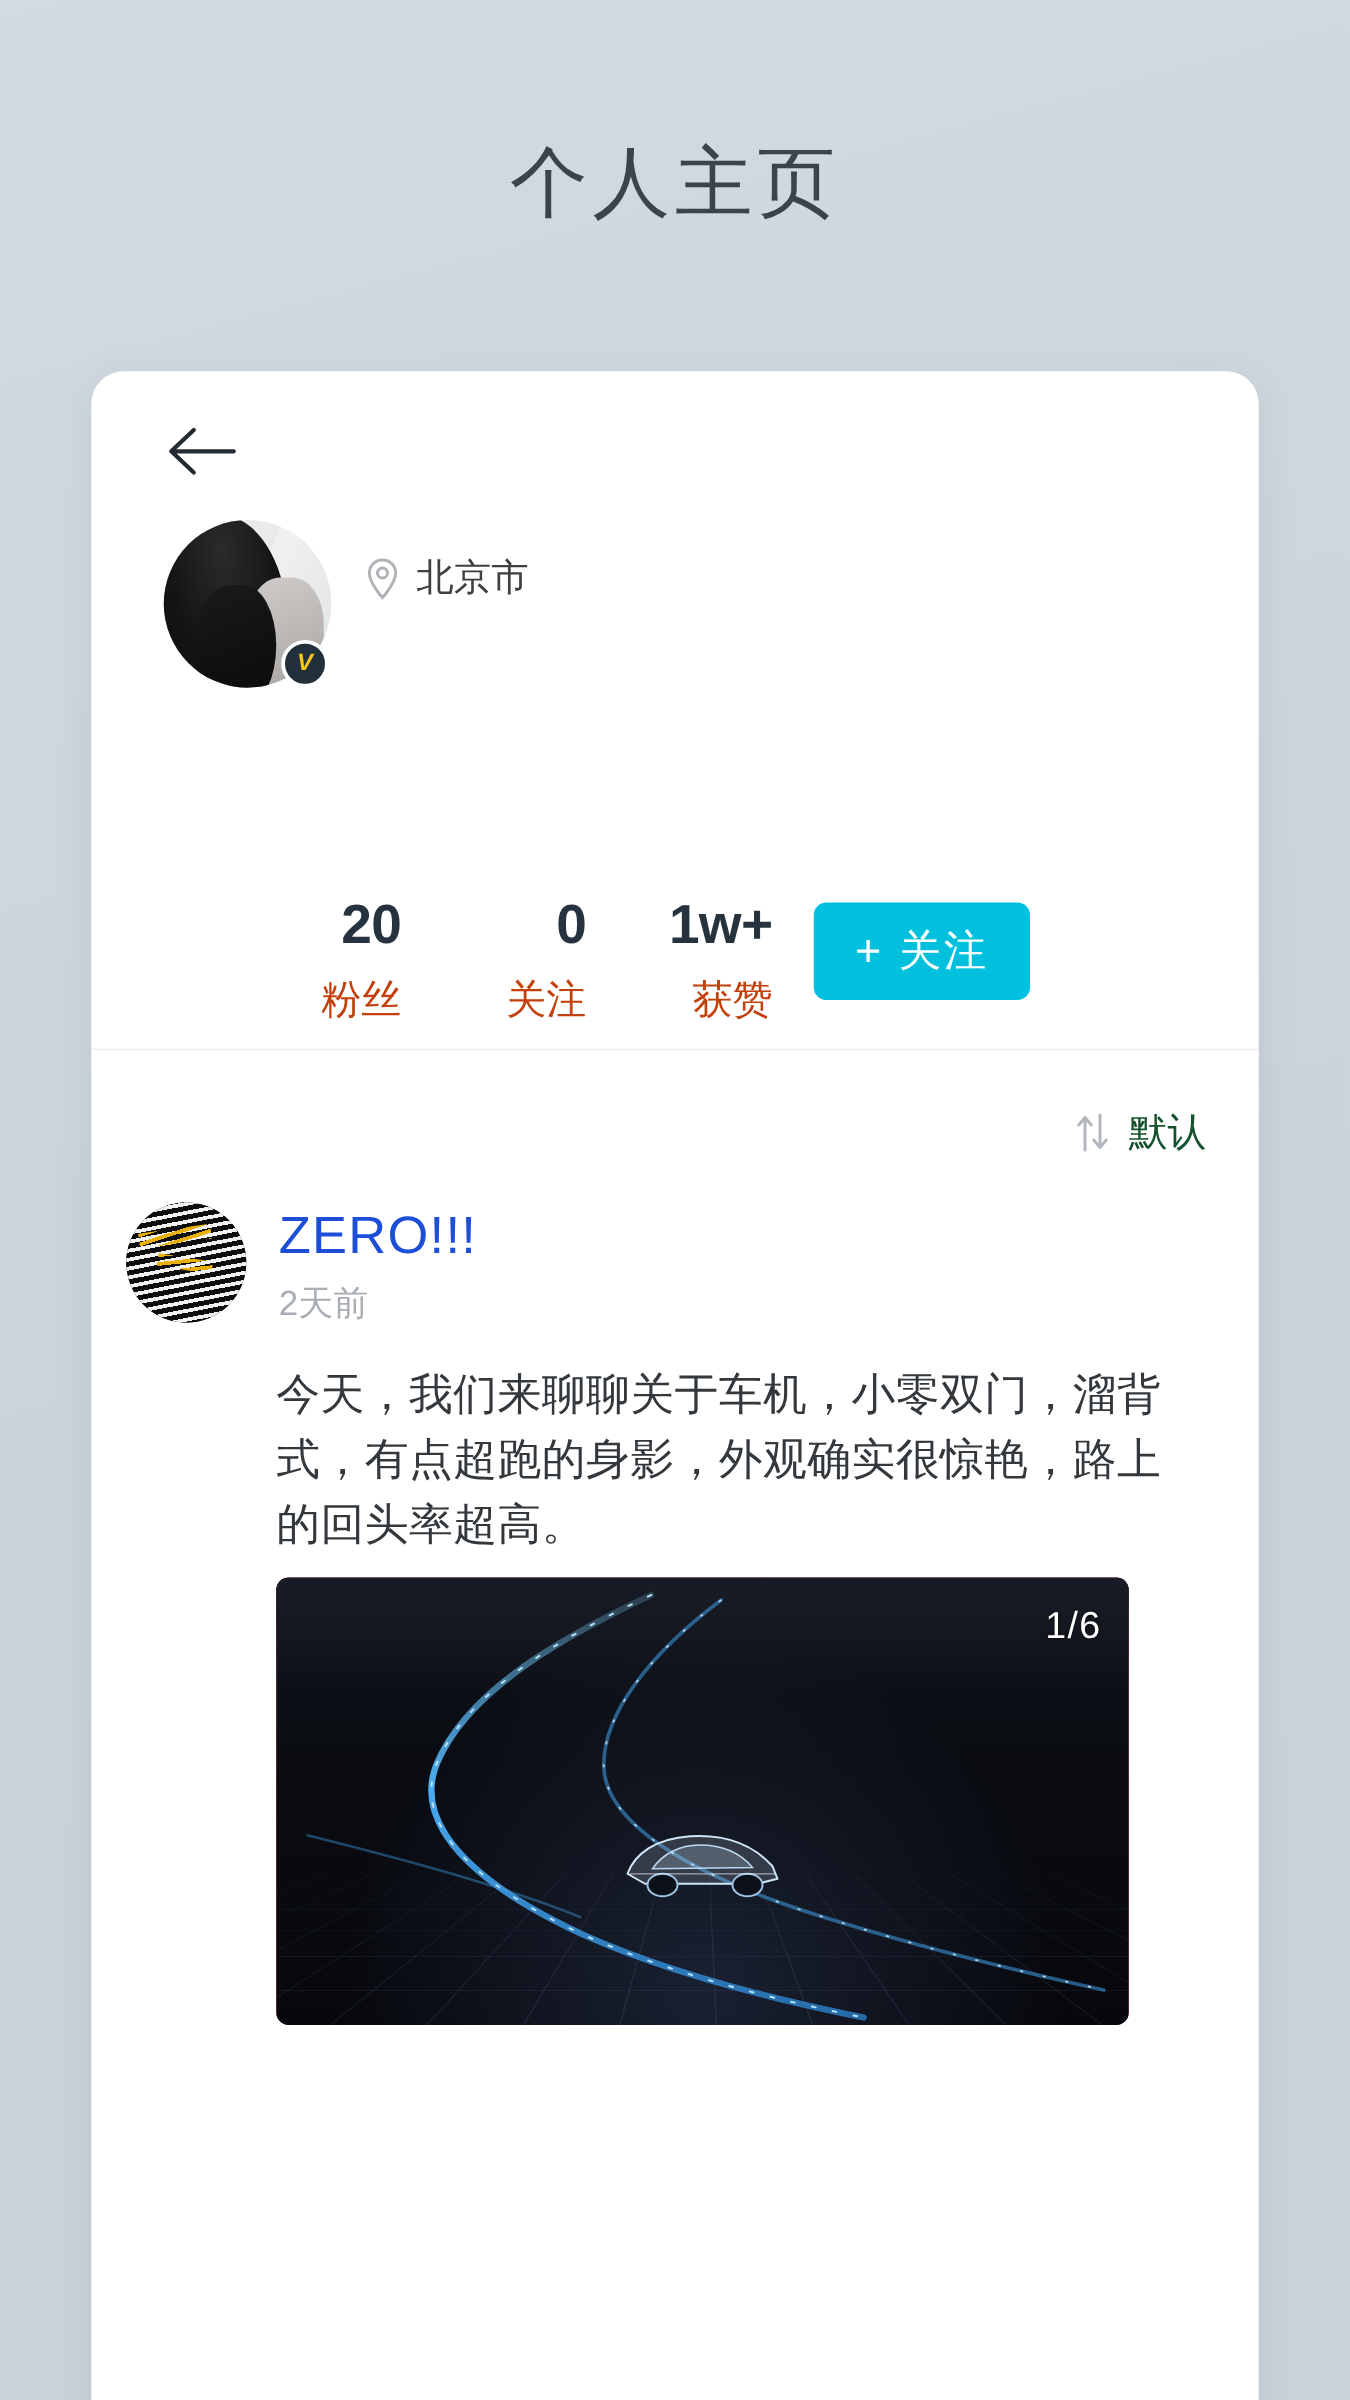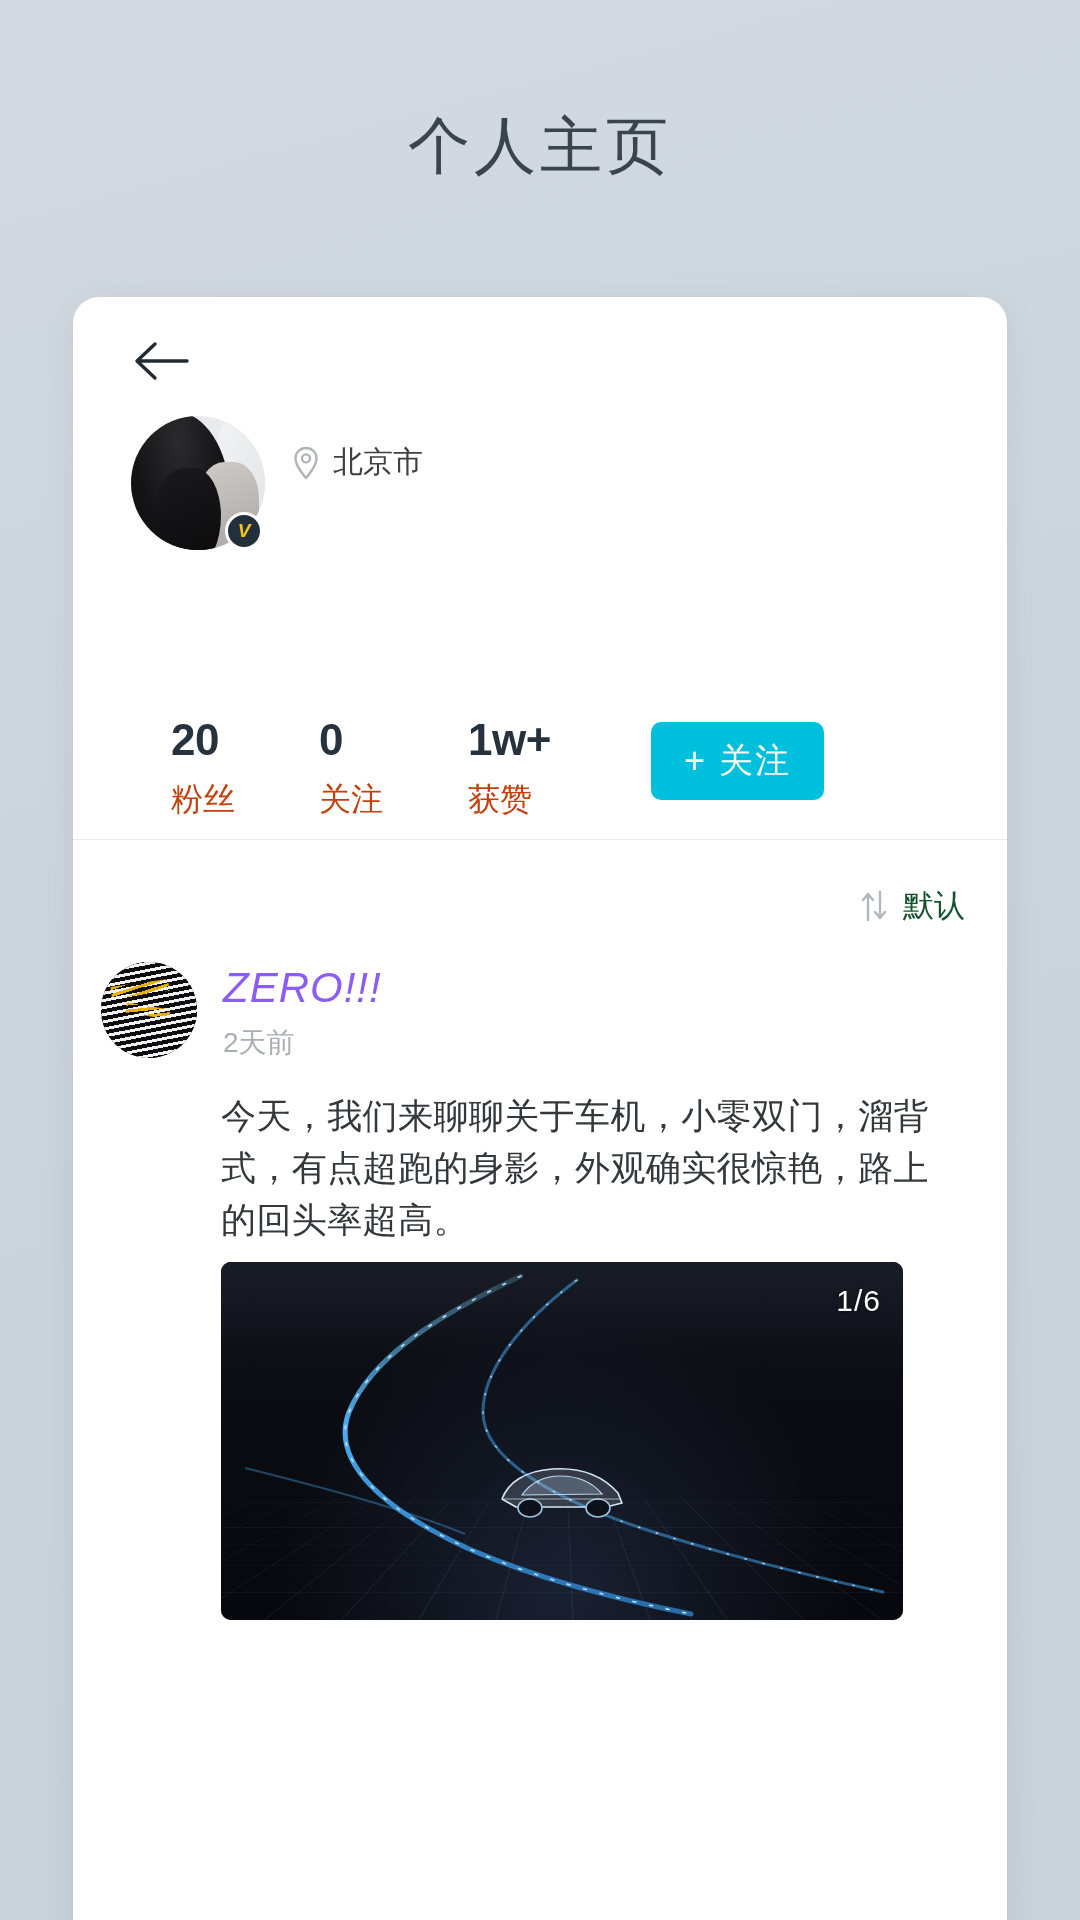--- a/index.html
+++ b/index.html
@@ -76,21 +76,21 @@
   .location-text { font-size: 30px; color: #404040; }
 
   .bio {
     position: absolute; left: 58px; top: 292px; width: 800px;
     font-size: 35px; line-height: 52px; color: #3f4448; letter-spacing: 0.4px;
   }
 
   .stats-row {
     position: absolute; left: 58px; top: 415px; width: 820px; height: 110px;
   }
-  .stat { position: absolute; top: 0; text-align: left; width: 150px; }
+  .stat { position: absolute; top: 0; text-align: right; width: 150px; }
   .stat .num {
     font-size: 44px; font-weight: 700; color: #26333f; line-height: 56px;
     letter-spacing: -0.5px;
   }
   .stat .lbl { font-size: 32px; color: #c2410c; margin-top: 10px; }
   .stat-0 { left: 40px; }
   .stat-1 { left: 188px; }
   .stat-2 { left: 337px; }
 
   .follow-btn {
@@ -132,21 +132,21 @@
       170deg, #e8b007 0px, #e8b007 3px, transparent 3px, transparent 7px);
     transform: rotate(-8deg);
   }
   .post-avatar .wave2 {
     position: absolute; left: 26%; top: 46%; width: 46%; height: 10%;
     background: repeating-linear-gradient(
       165deg, #e8b007 0px, #e8b007 3px, transparent 3px, transparent 7px);
     transform: rotate(9deg);
   }
   .post-meta { padding-top: 2px; }
-  .post-author { font-size: 42px; color: #8b5cf6; letter-spacing: 1px; font-style: italic; }
+  .post-author { font-size: 42px; color: #1d4ed8; letter-spacing: 1px; }
   .post-time { font-size: 28px; color: #a9aeb4; margin-top: 12px; }
 
   .post-text {
     position: absolute; left: 148px; top: 128px; width: 720px;
     font-size: 35px; line-height: 52px; color: #33383d; letter-spacing: 0.4px;
   }
 
   .media {
     position: absolute; left: 148px; top: 300px;
     width: 682px; height: 358px; border-radius: 10px; overflow: hidden;

